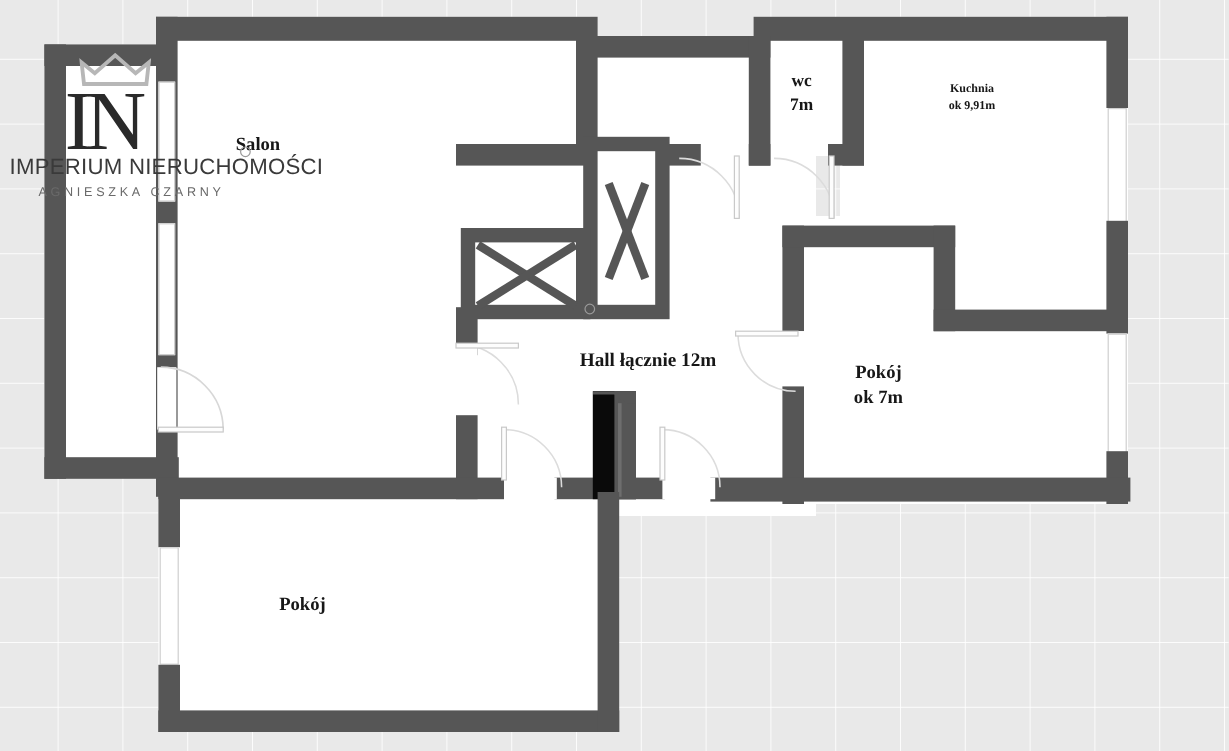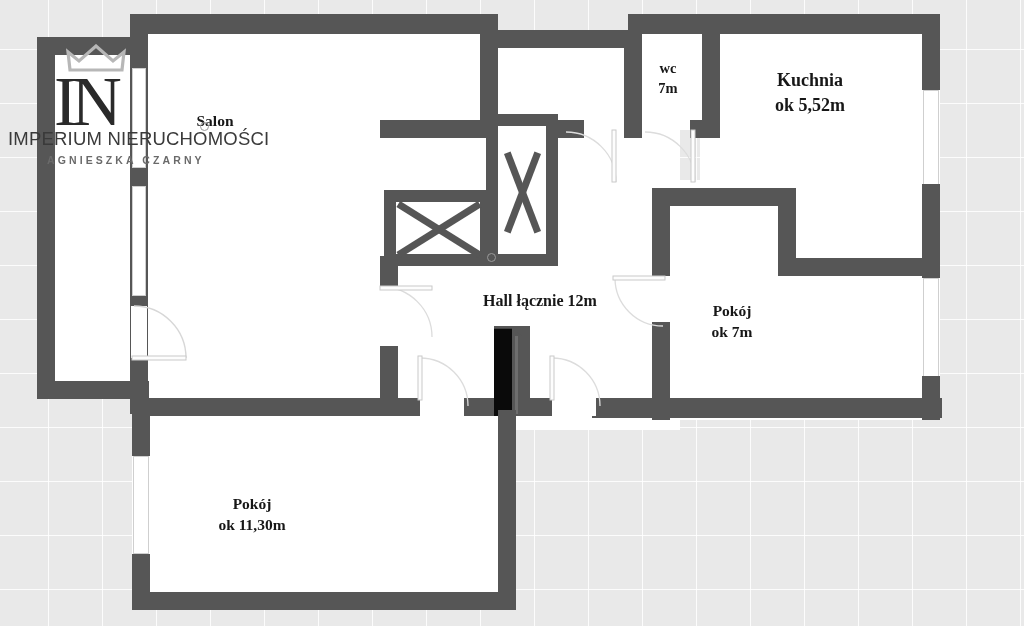--- a/index.html
+++ b/index.html
@@ -32,22 +32,22 @@
   .closet{position:absolute;background:#0a0a0a;}
   .closet .div{position:absolute;background:#6e6e6e;}
   .closet .bevel{position:absolute;background:#565656;}
   
   #wm{position:absolute;left:0;top:44px;width:300px;pointer-events:none;}
   #wmcrown{position:absolute;left:66px;top:0px;width:60px;height:30px;}
   #wmmono{position:absolute;left:54px;top:18px;font-family:"Liberation Serif",serif;
           font-size:70px;color:#2a2a2a;letter-spacing:-6px;font-weight:400;}
   #wmname{position:absolute;left:8px;top:84px;font-family:"Liberation Sans",sans-serif;
           font-size:18.5px;color:#3a3a3a;letter-spacing:0.2px;white-space:nowrap;}
-  #wmsub{position:absolute;left:47px;top:110px;font-family:"Liberation Sans",sans-serif;
-         font-size:10.5px;color:#6a6a6a;letter-spacing:3.1px;white-space:nowrap;font-weight:bold;}
+  #wmsub{position:absolute;left:32px;top:110px;font-family:"Liberation Sans",sans-serif;
+         font-size:10.5px;color:#6a6a6a;letter-spacing:3.1px;white-space:nowrap;}
   .dotmark{position:absolute;width:7px;height:7px;border:1px solid #9a9a9a;border-radius:50%;background:transparent;}
 </style>
 </head>
 <body>
 
 <div id="plan">
 
   <div class="room" style="left:37px;  top:37px;  width:108px; height:360px;"></div>
   <div class="room" style="left:132px; top:14px;  width:360px; height:400px;"></div>
   <div class="room" style="left:482px; top:30px;  width:158px; height:100px;"></div>
@@ -178,38 +178,37 @@
   <div class="lbl" style="left:152px; top:110px; width:126px; font-size:15.5px;">
     <span class="t">Salon</span>
   </div>
 
 
   <div class="lbl" style="left:636px; top:58px; width:64px; font-size:14.5px;">
     <span class="t">wc</span>
     <span class="t">7m</span>
   </div>
 
-  <div class="lbl" style="left:724px; top:68px; width:172px; font-size:18px;">
+  <div class="lbl" style="left:724px; top:68px; width:172px; font-size:10px;">
     <span class="t">Kuchnia</span>
-    <span class="t">ok 5,52m</span>
+    <span class="t">ok 9,91m</span>
   </div>
 
   <div class="lbl" style="left:440px; top:290px; width:200px; font-size:16px;">
     <span>Hall łącznie </span>
     <span>12m</span>
   </div>
 
   <div class="lbl" style="left:676px; top:300px; width:112px; font-size:15.5px;">
     <span class="t">Pokój</span>
     <span class="t">ok 7m</span>
   </div>
 
   <div class="lbl" style="left:178px; top:493px; width:148px; font-size:15.5px;">
     <span class="t">Pokój</span>
-    <span class="t">ok 11,30m</span>
   </div>
 
   <div class="dotmark" style="left:200px;top:122px;"></div>
 
   <div id="wm">
     <svg id="wmcrown" viewBox="0 0 60 30">
       <path d="M4 26 L2 8 L13 17 L30 2 L47 17 L58 8 L56 26 Z" fill="none" stroke="#b7b7b7" stroke-width="3.2" stroke-linejoin="miter"></path>
     </svg>
     <div id="wmmono">IN</div>
     <div id="wmname">IMPERIUM NIERUCHOMOŚCI</div>

